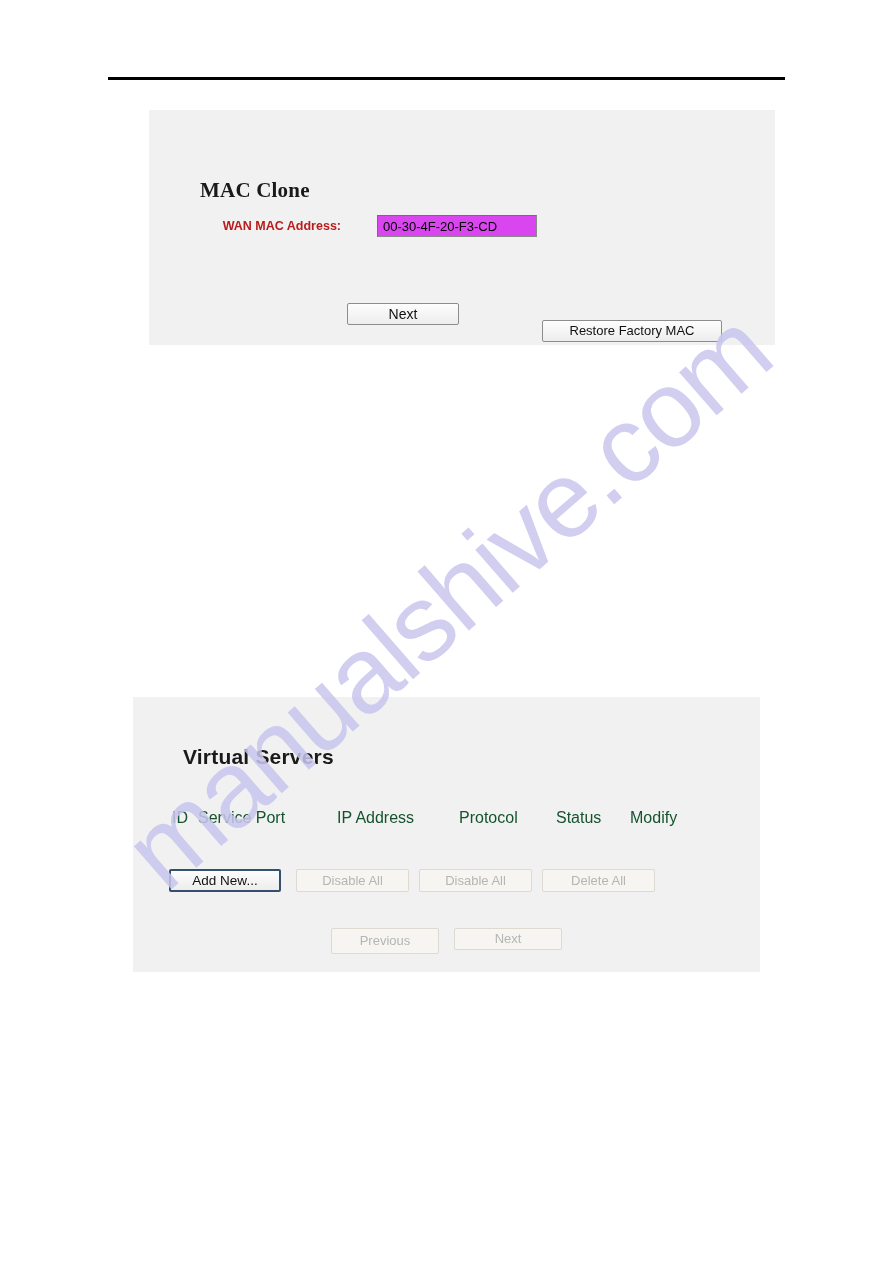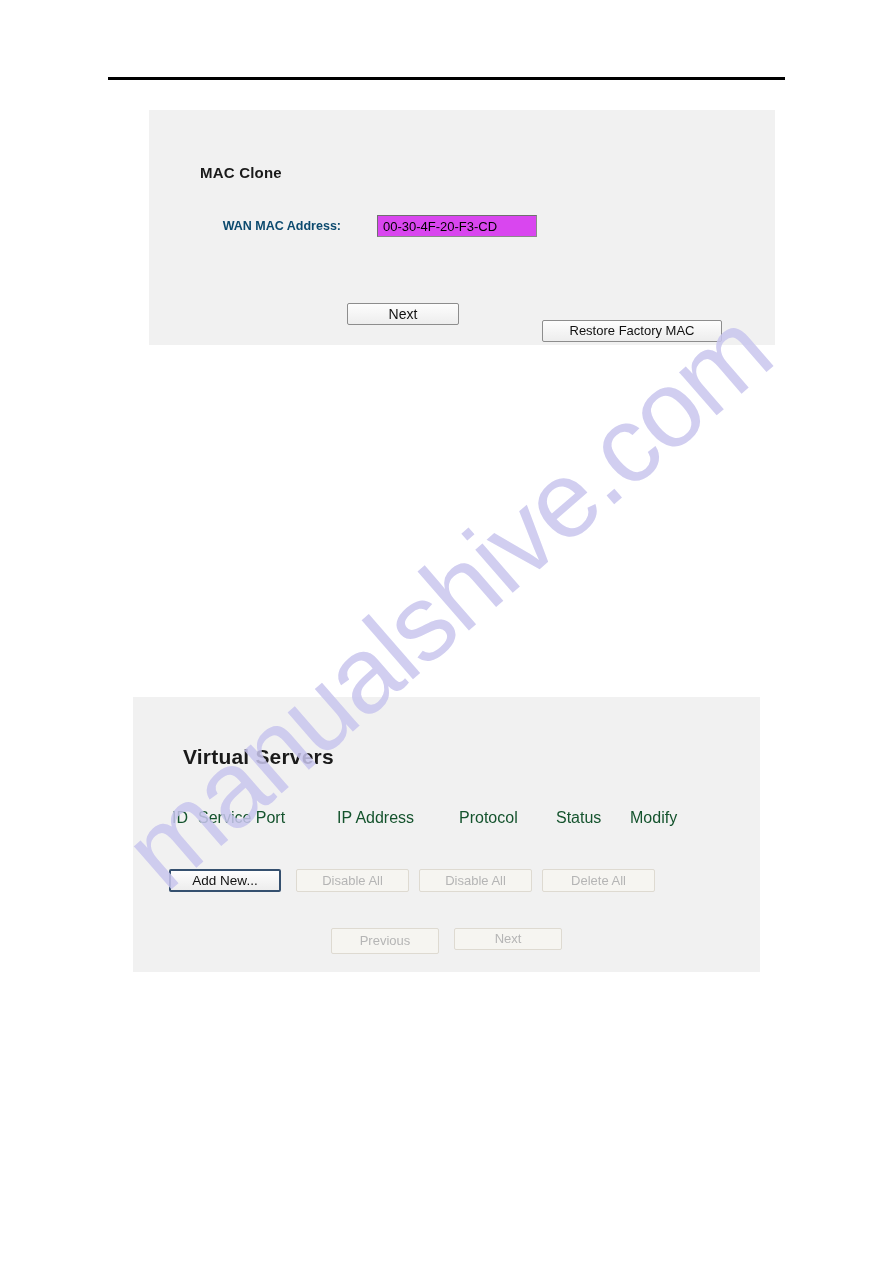--- a/index.html
+++ b/index.html
@@ -71,23 +71,24 @@
   
   .panel-title {
     position: absolute;
     font-family: "Liberation Sans", sans-serif;
     font-weight: bold;
     color: #1a1a1a;
     white-space: nowrap;
   }
   #mac-clone-title {
     left: 51px;
-    top: 54px;
-    font-size: 15px;
+    top: 68px;
+    font-size: 21px;
     letter-spacing: 0.2px;
+    font-family: Liberation Serif, serif;
   }
   #virtual-servers-title {
     left: 50px;
     top: 48px;
     font-size: 21px;
     letter-spacing: 0.2px;
   }
 
   
   .form-row {
@@ -98,21 +99,21 @@
   }
   #row-wan { top: 105px; }
   #row-pc  { top: 134px; }
 
   .field-label {
     position: absolute;
     right: 434px;       
     top: 4px;
     font-size: 12.5px;
     font-weight: bold;
-    color: #0c4a6e;
+    color: #b91c1c;
     white-space: nowrap;
     text-align: center;
   }
 
   .text-input {
     position: absolute;
     left: 228px;
     top: 0;
     width: 160px;
     height: 22px;

